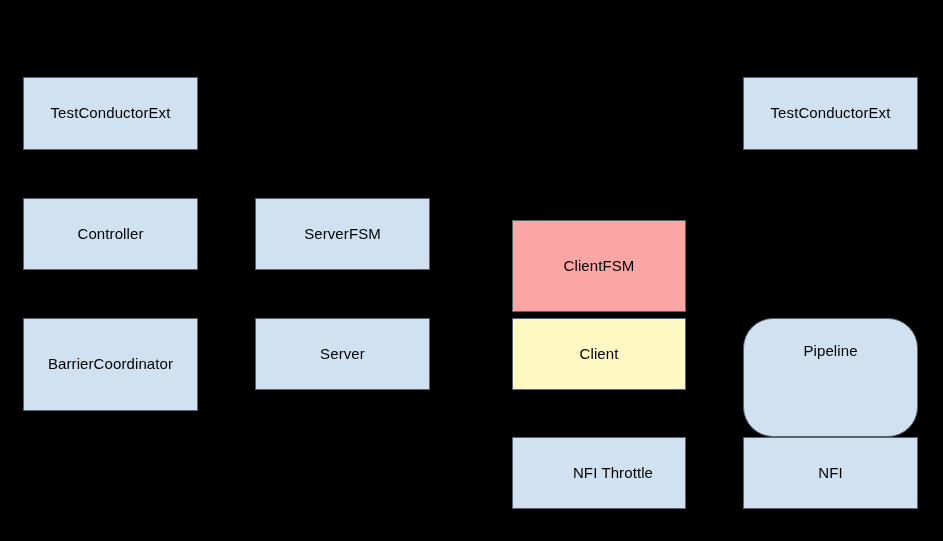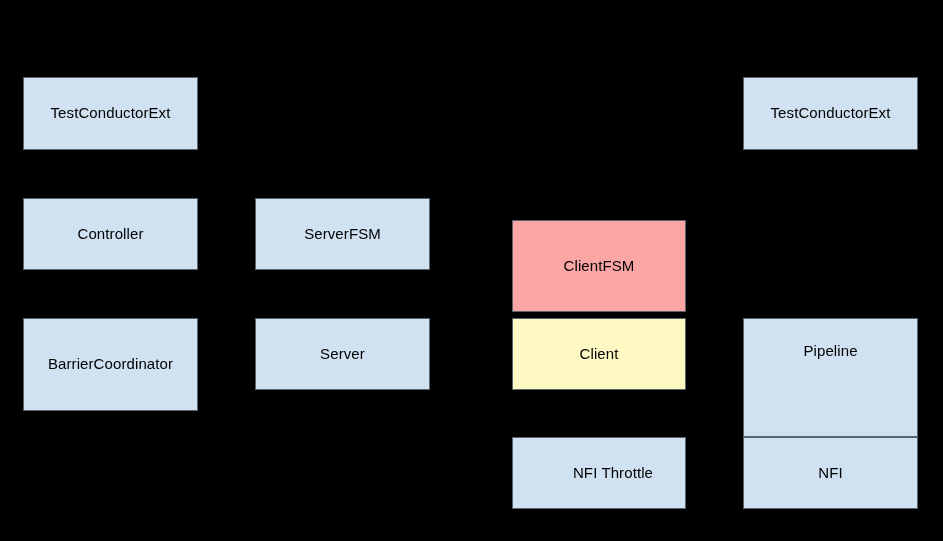--- a/index.html
+++ b/index.html
@@ -29,20 +29,21 @@
     font-size: 15px;
     font-family: "Liberation Sans", sans-serif;
     line-height: 1.1;
     letter-spacing: 0.1px;
     white-space: nowrap;
   }
   
   .node.label-top {
     align-items: flex-start;
     padding-top: 24px;
+    border-radius: 30px;
   }
   
   .node.fused-top {
     border-top: 1px solid #1a1a1a;
   }
 </style>
 </head>
 <body>
 
 <div id="diagram-canvas" style="background: rgb(0, 0, 0);">

